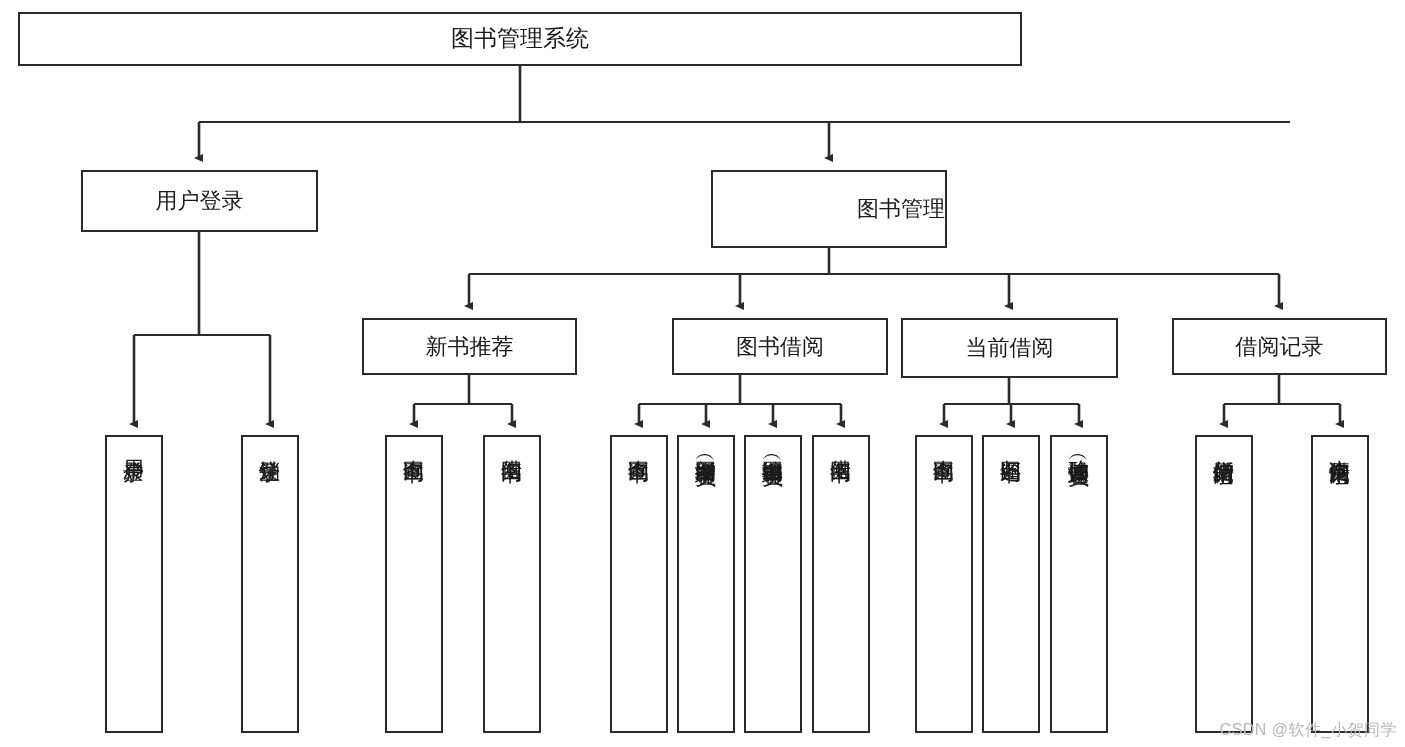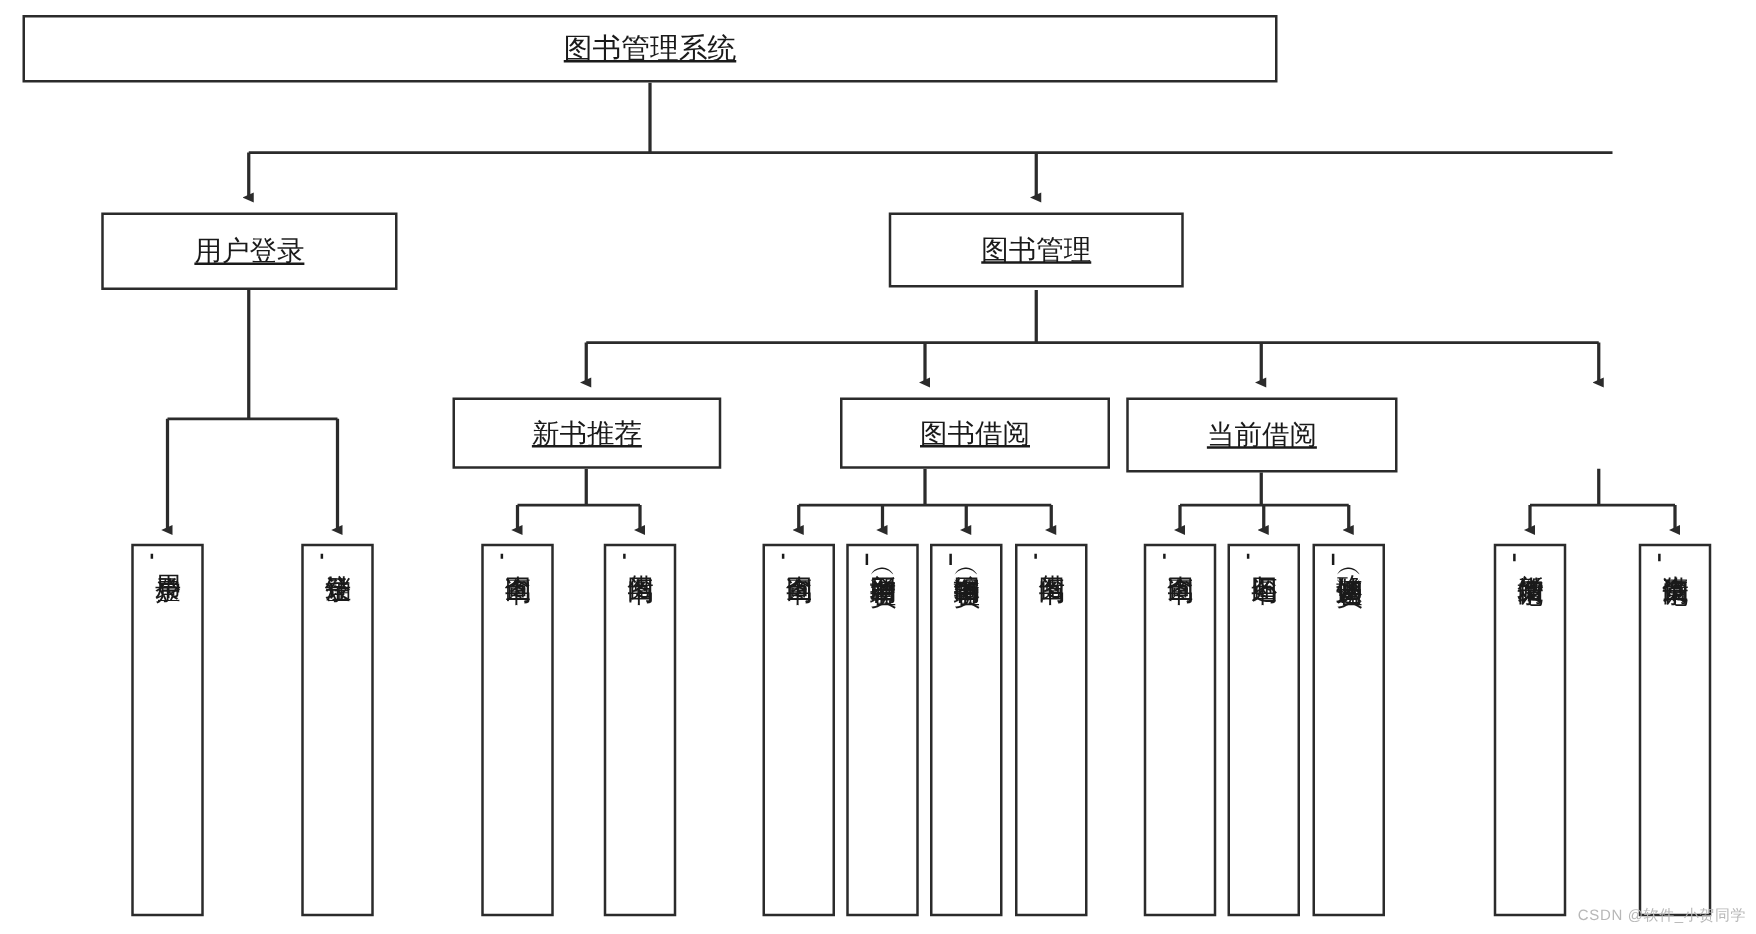--- a/index.html
+++ b/index.html
@@ -33,21 +33,20 @@
     display: flex;
     align-items: center;
     justify-content: center;
     color: #1a1a1a;
   }
   .node-label {
     display: block;
     text-align: center;
     line-height: 1.18;
     white-space: nowrap;
-    text-decoration: underline;
   }
   .node.horizontal .node-label {
     font-size: 22px;
   }
   .node.root .node-label {
     font-size: 23px;
   }
   .node.vertical {
     align-items: flex-start;
     padding-top: 6px;
@@ -57,21 +56,21 @@
     text-orientation: upright;
     font-size: 21px;
     letter-spacing: 1px;
     line-height: 1;
     white-space: nowrap;
   }
   .watermark {
     position: absolute;
     right: 8px;
     bottom: 6px;
-    font-size: 12px;
+    font-size: 16px;
     color: #b8b8b8;
     letter-spacing: 0.5px;
     white-space: nowrap;
     pointer-events: none;
   }
 </style>
 </head>
 <body>
 
 <div id="canvas">
@@ -126,33 +125,36 @@
     </g>
   </svg>
 
   <div class="node root horizontal" style="left:18px; top:12px; width:1004px; height:54px;">
     <span class="node-label">图书管理系统</span>
   </div>
 
   <div class="node horizontal" style="left:81px; top:170px; width:237px; height:62px;">
     <span class="node-label">用户登录</span>
   </div>
-  <div class="node horizontal" style="left:711px; top:170px; width:236px; height:60px;">
+  <div class="node horizontal" style="left:711px; top:170px; width:236px; height:78px;justify-content:flex-end;">
     <span class="node-label">图书管理</span>
   </div>
 
   <div class="node horizontal" style="left:362px; top:318px; width:215px; height:57px;">
     <span class="node-label">新书推荐</span>
   </div>
   <div class="node horizontal" style="left:632px; top:318px; width:216px; height:57px;margin-left:40px;">
     <span class="node-label">图书借阅</span>
   </div>
   <div class="node horizontal" style="left:901px; top:318px; width:217px; height:60px;">
     <span class="node-label">当前借阅</span>
   </div>
+  <div class="node horizontal" style="left:1172px; top:318px; width:215px; height:57px;">
+    <span class="node-label">借阅记录</span>
+  </div>
 
   <div class="node vertical" style="left:105px; top:435px; width:58px; height:298px;">
     <span class="node-label">用户登录</span>
   </div>
   <div class="node vertical" style="left:241px; top:435px; width:58px; height:298px;">
     <span class="node-label">注销登录</span>
   </div>
 
   <div class="node vertical" style="left:385px; top:435px; width:58px; height:298px;">
     <span class="node-label">查询图书</span>

